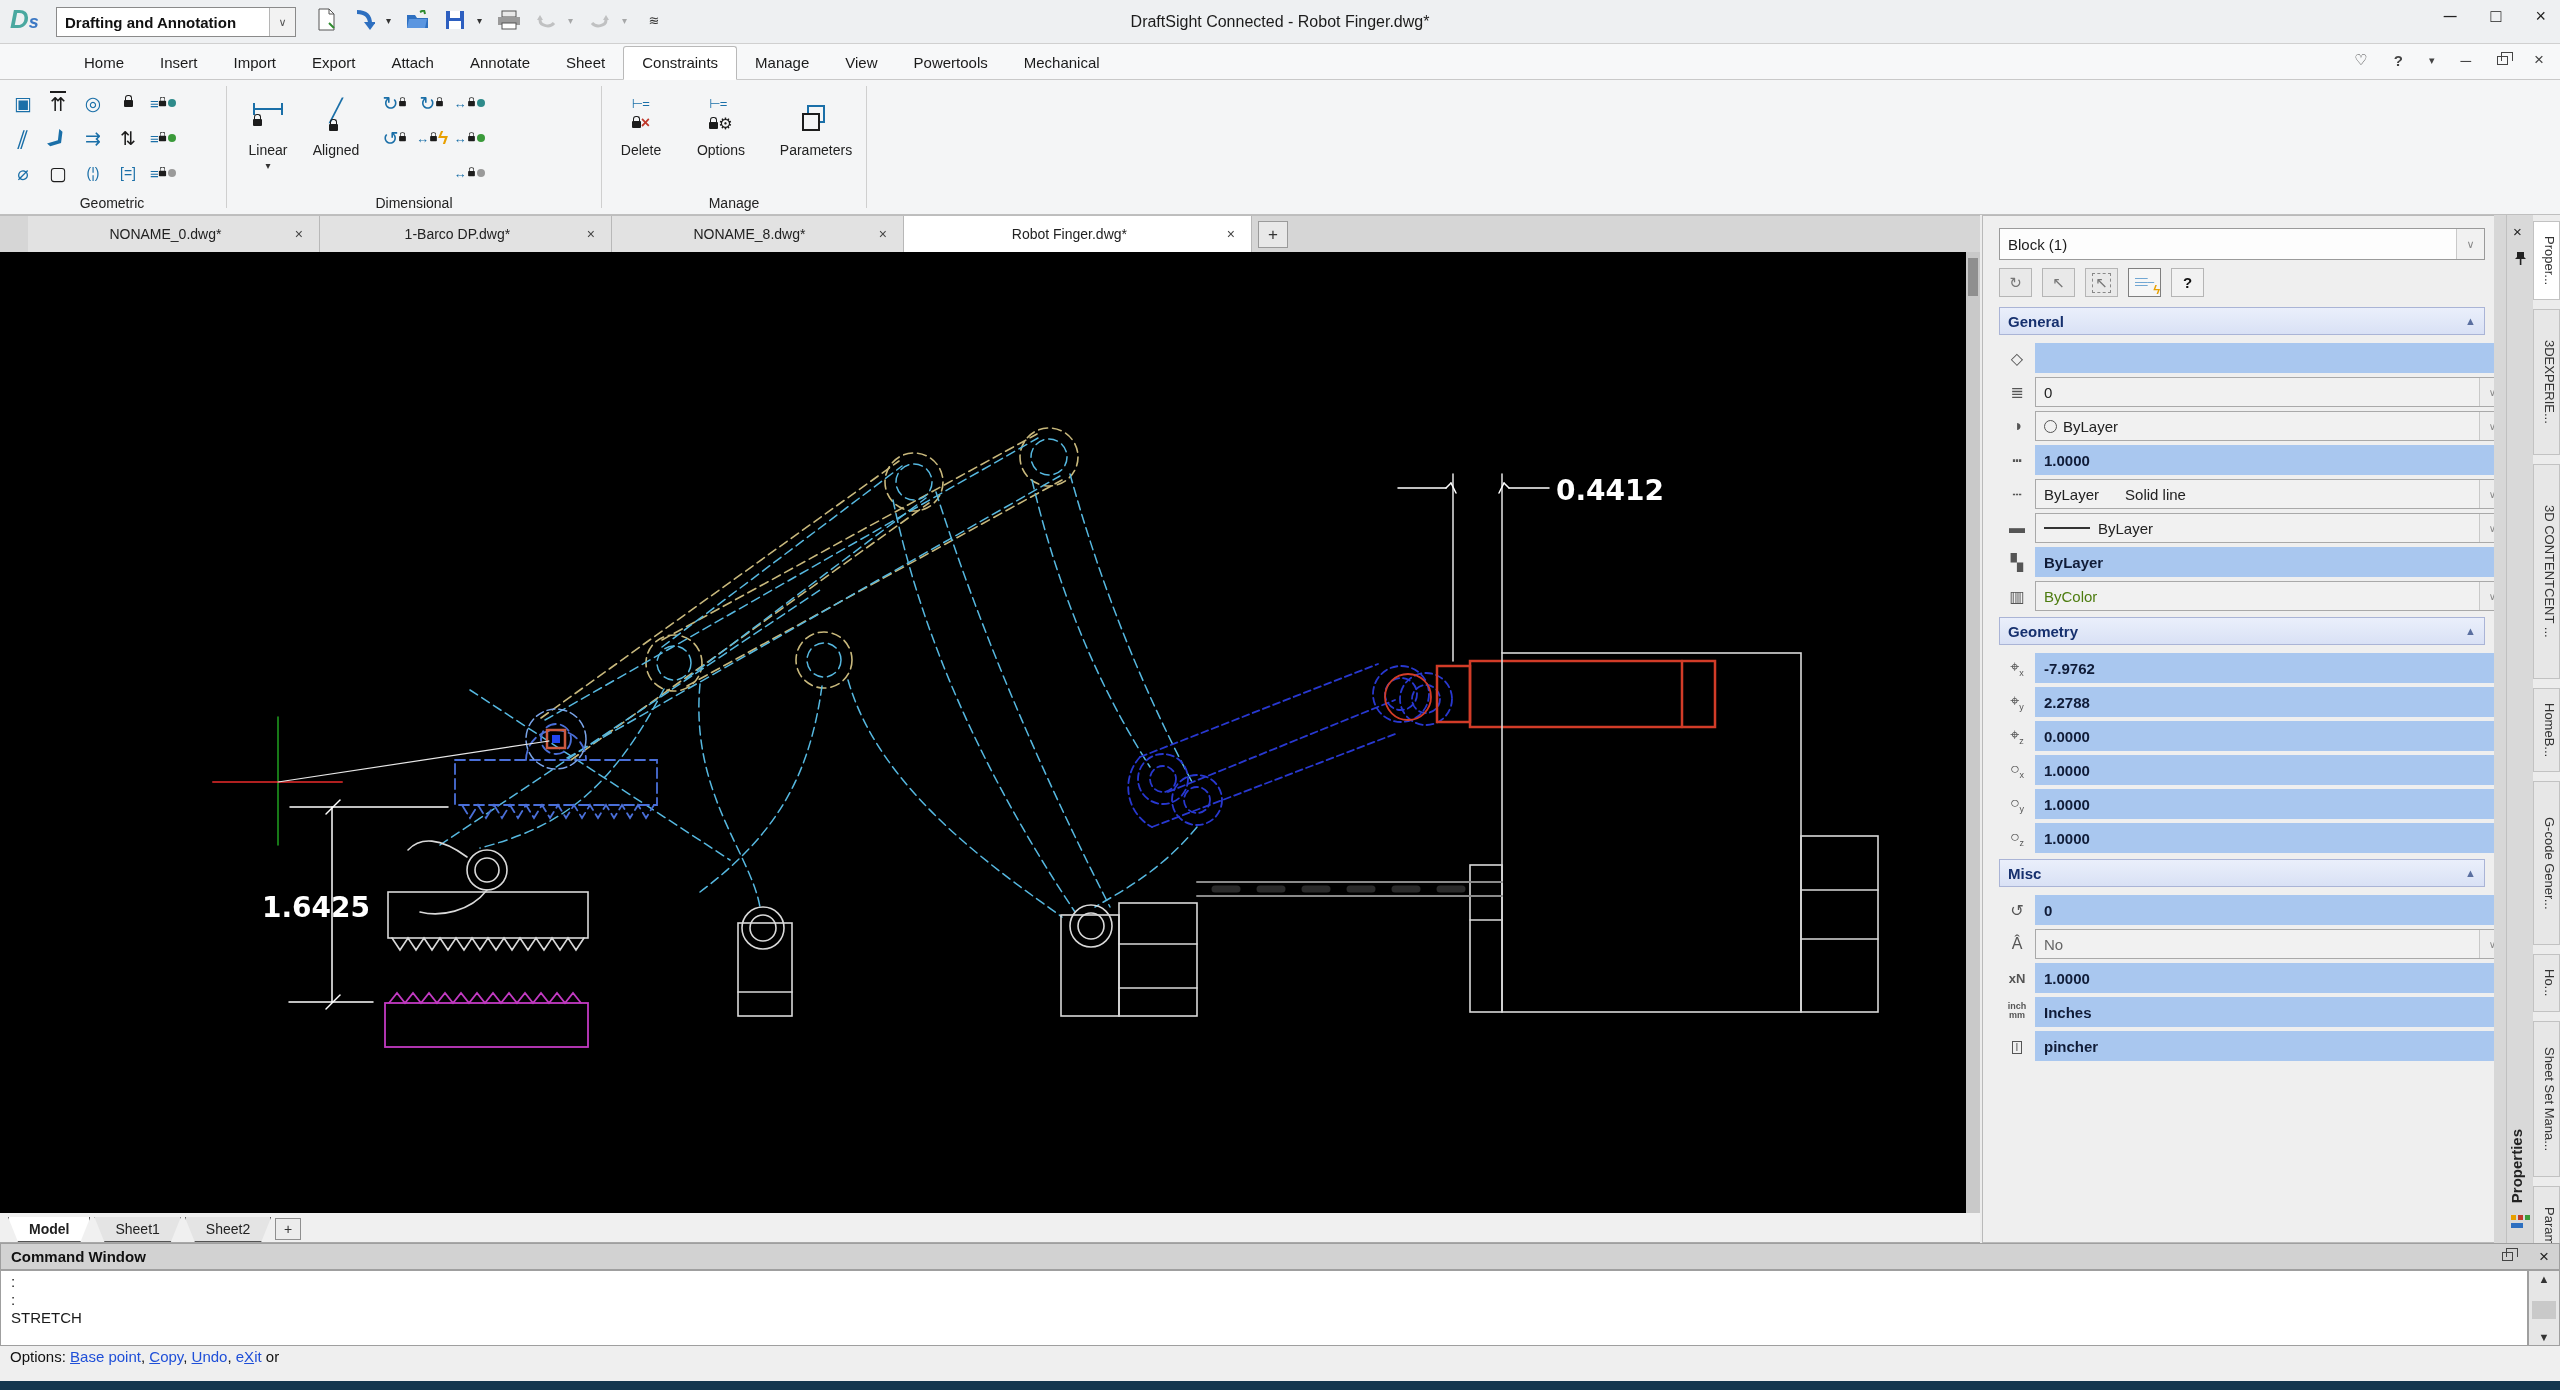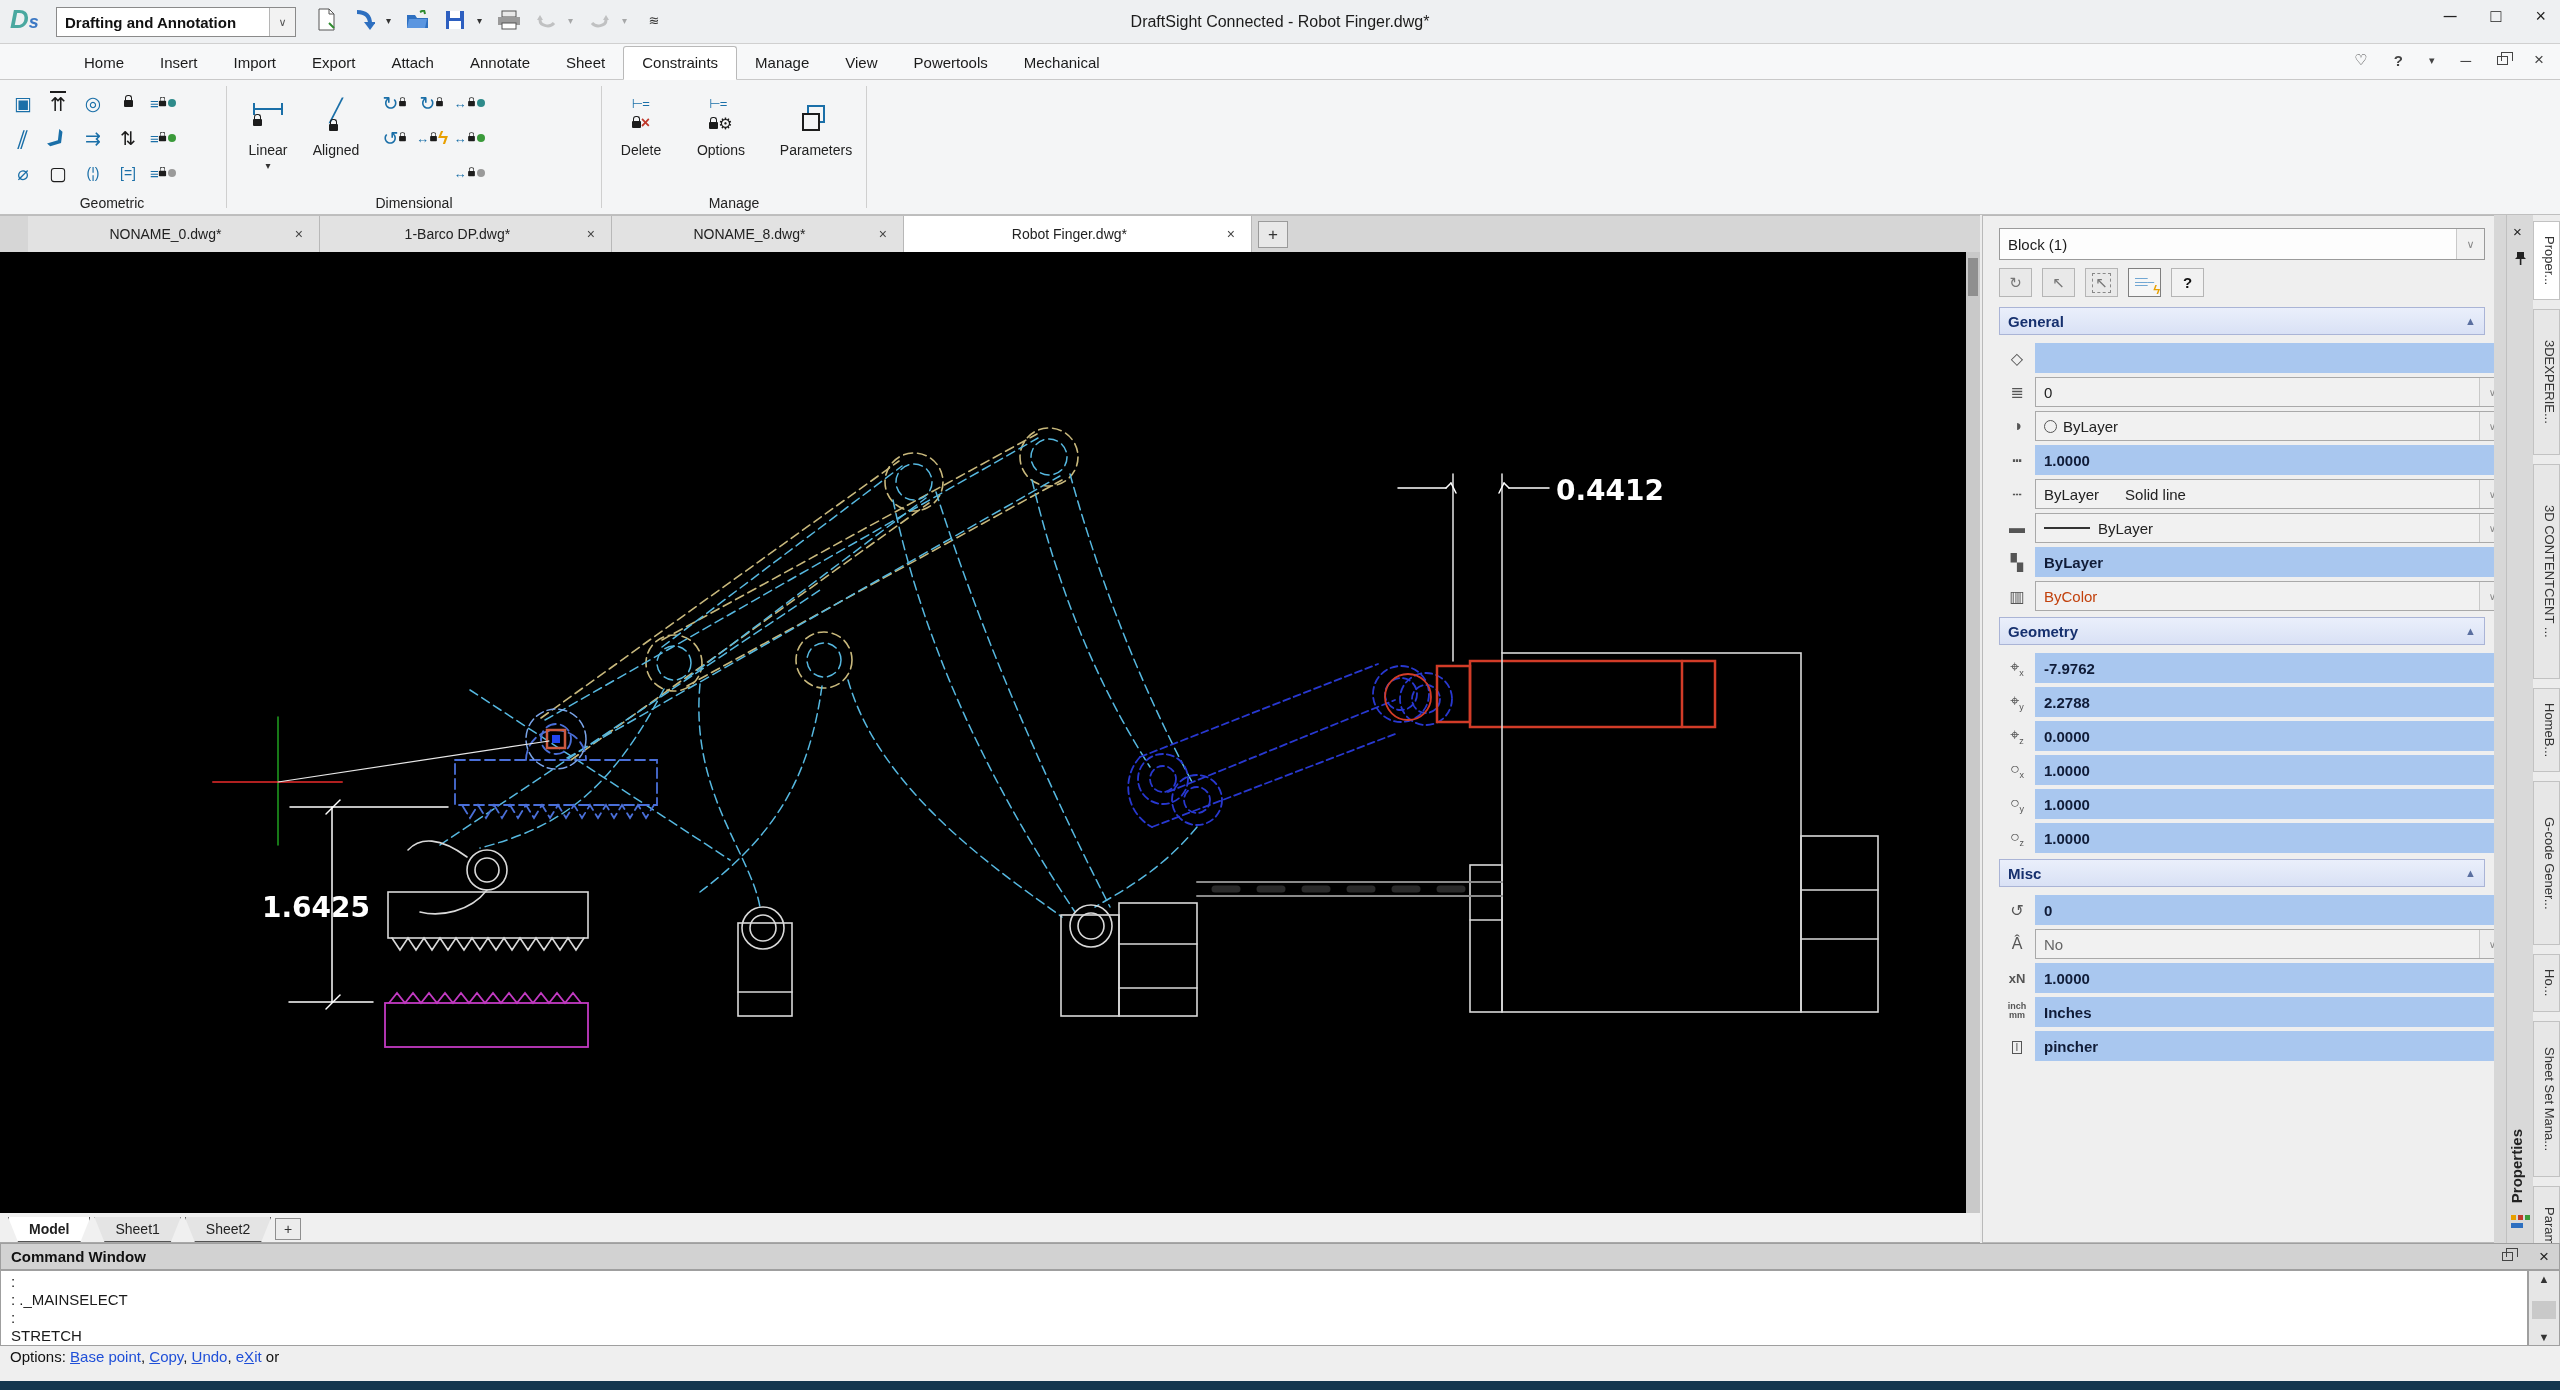--- a/index.html
+++ b/index.html
@@ -651,21 +651,21 @@
     </div>
     <div class="prow">
       <span class="picon">▚</span>
       <div class="pfield hl">
           <span class="pval">ByLayer</span>
         </div>
     </div>
     <div class="prow">
       <span class="picon">▥</span>
       <div class="pfield">
-        <span class="pval" style="color:#c2410c;">ByColor</span>
+        <span class="pval" style="color:#4d7c0f;">ByColor</span>
         <span class="ddbtn">∨</span>
       </div>
     </div>
 
     <div class="psection">
       <span class="ptitle">Geometry</span>
       <span class="parrow">▲</span>
     </div>
     <div class="prow">
       <span class="picon"><span>⌖</span><sub>x</sub></span>
@@ -775,21 +775,20 @@
 <div id="cmdwin">
   <div id="cmd-title">
     <span class="ct">Command Window</span>
     <span class="cbtns">
       <span class="ic-restore"></span>
       <span style="font-size:17px;color:#222;">×</span>
     </span>
   </div>
   <div id="cmd-history">
     <div>:</div>
-    <div>: ._MAINSELECT</div>
     <div>:</div>
     <div>STRETCH</div>
   </div>
   <div id="cmd-scroll">
     <span class="sar" style="top:2px;">▲</span>
     <span class="sthumb"></span>
     <span class="sar" style="bottom:2px;">▼</span>
   </div>
   <div id="cmd-prompt">
     <span>Options: </span><a><span class="hot">B</span><span>ase point</span></a><span>, </span><a><span class="hot">C</span><span>opy</span></a><span>, </span><a><span class="hot">U</span><span>ndo</span></a><span>, </span><a><span>e</span><span class="hot">X</span><span>it</span></a><span> or</span>

